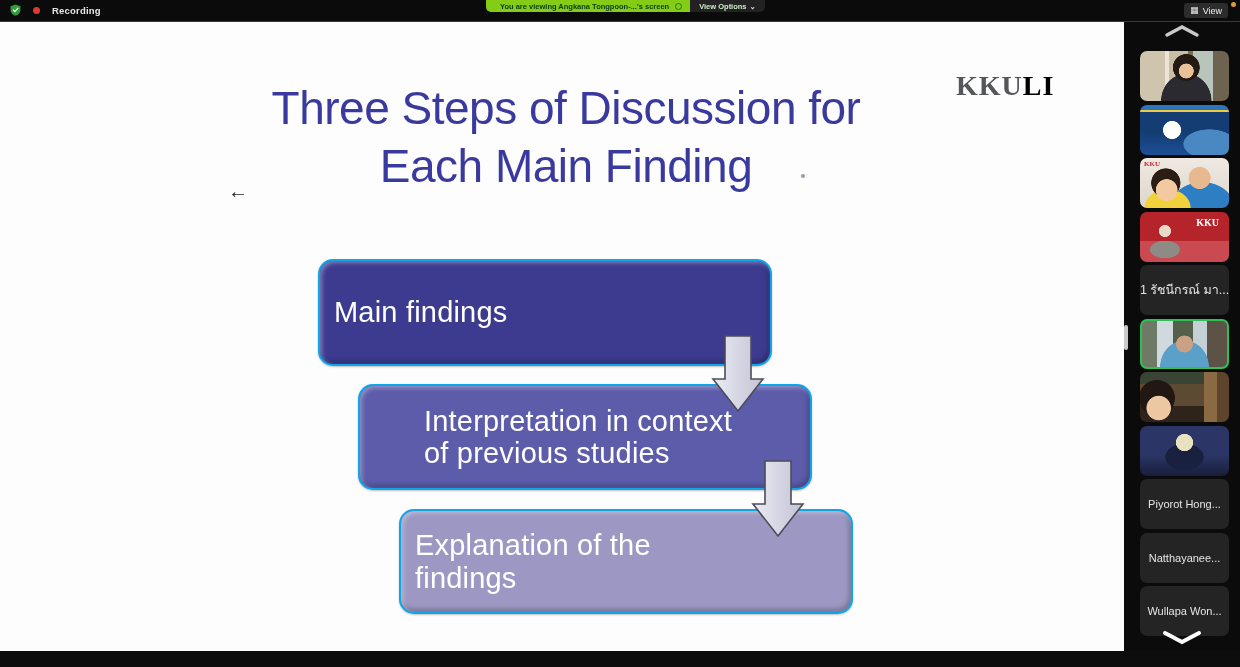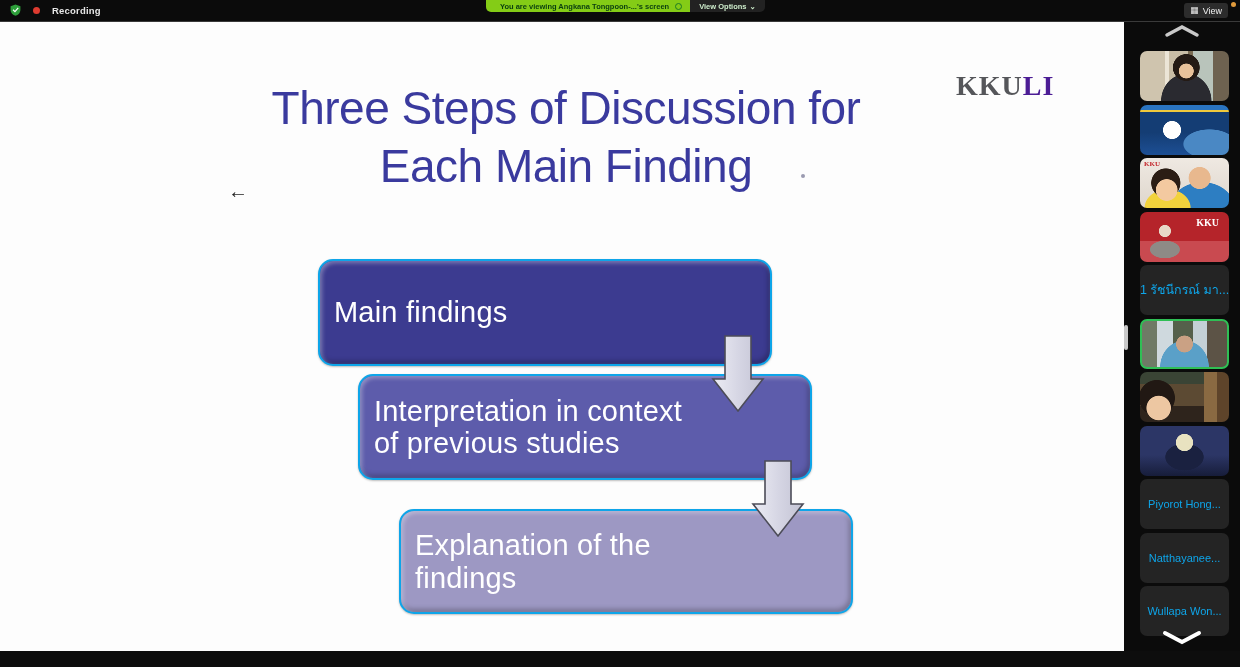--- a/index.html
+++ b/index.html
@@ -27,46 +27,46 @@
   .notif-dot{position:absolute;right:4px;top:2px;width:5px;height:5px;border-radius:50%;background:#e09a3c;}
 
   
   .slide{position:absolute;left:0;top:22px;width:1124px;height:629px;background:#fdfdfd;z-index:10;}
   .slide-title{position:absolute;left:4px;top:58px;width:1124px;text-align:center;
                color:#3a3a9e;font-size:46px;font-weight:500;line-height:1.26;letter-spacing:-0.5px;}
   .cursor-dot{position:absolute;left:801px;top:152px;width:4px;height:4px;border-radius:50%;background:#9a9ab0;}
   .logo{position:absolute;left:956px;top:48px;font-family:"Liberation Serif", serif;
         font-weight:bold;font-size:28px;letter-spacing:1px;}
   .logo .kku{color:#55565a;}
-  .logo .li{color:#4c1d95;}
+  .logo .li{color:#000000;}
   .back-arrow{position:absolute;left:228px;top:158px;font-size:20px;color:#222;}
 
   .step-box{position:absolute;border:2px solid #0ea5e9;border-radius:15px;display:flex;align-items:center;
             box-shadow:inset 2px 2px 4px rgba(255,255,255,.35), inset -2px -3px 5px rgba(0,0,0,.25),
                        0 1px 2px rgba(0,0,0,.25);}
   .step-box .step-label{color:#fff;font-size:29px;line-height:1.12;padding-left:14px;letter-spacing:.2px;}
   .s1{left:318px;top:237px;width:454px;height:107px;}
-  .s2{left:358px;top:352px;width:454px;height:106px;}
+  .s2{left:358px;top:362px;width:454px;height:106px;justify-content:center;}
   .s2 .step-label{max-width:350px;}
   .s3{left:399px;top:487px;width:454px;height:105px;}
   .s3 .step-label{max-width:300px;}
   .flow-arrow{position:absolute;width:54px;height:78px;z-index:5;}
   .a1{left:711px;top:313px;}
   .a2{left:751px;top:438px;}
 
   
   .sidebar{position:absolute;left:1124px;top:22px;width:116px;height:629px;background:#0b0b0b;z-index:20;}
   .scroll-handle{position:absolute;left:0px;top:303px;width:4px;height:25px;background:#c9c9c9;border-radius:2px;}
   .chev{position:absolute;left:50%;transform:translateX(-50%);cursor:pointer;}
   .chev-up{top:2px;}
   .chev-down{bottom:5px;}
   .tiles{position:absolute;left:16px;top:29px;width:89px;display:flex;flex-direction:column;gap:3.5px;}
   .tile{width:89px;height:50px;border-radius:7px;overflow:hidden;position:relative;cursor:pointer;flex:0 0 auto;}
   .tile.name-tile{background:#242424;display:flex;align-items:center;justify-content:center;}
-  .name-label{color:#0ea5e9;font-size:11px;white-space:nowrap;}
+  .name-label{color:#e5e5e5;font-size:11px;white-space:nowrap;}
   .name-label.thai{font-size:12.5px;}
   .tile.active{border:2px solid #2fbf55;}
   .poster-text{position:absolute;font-weight:bold;font-family:"Liberation Serif", serif;}
   .pt3{top:2px;left:4px;color:#c4262c;font-size:7px;}
   .pt4{top:5px;right:10px;color:#fff;font-size:10px;}
 
   
   .p1{background:
       radial-gradient(circle at 52% 40%, #e9c29a 0 13%, rgba(0,0,0,0) 14%),
       radial-gradient(circle at 52% 33%, #241a14 0 23%, rgba(0,0,0,0) 24%),

